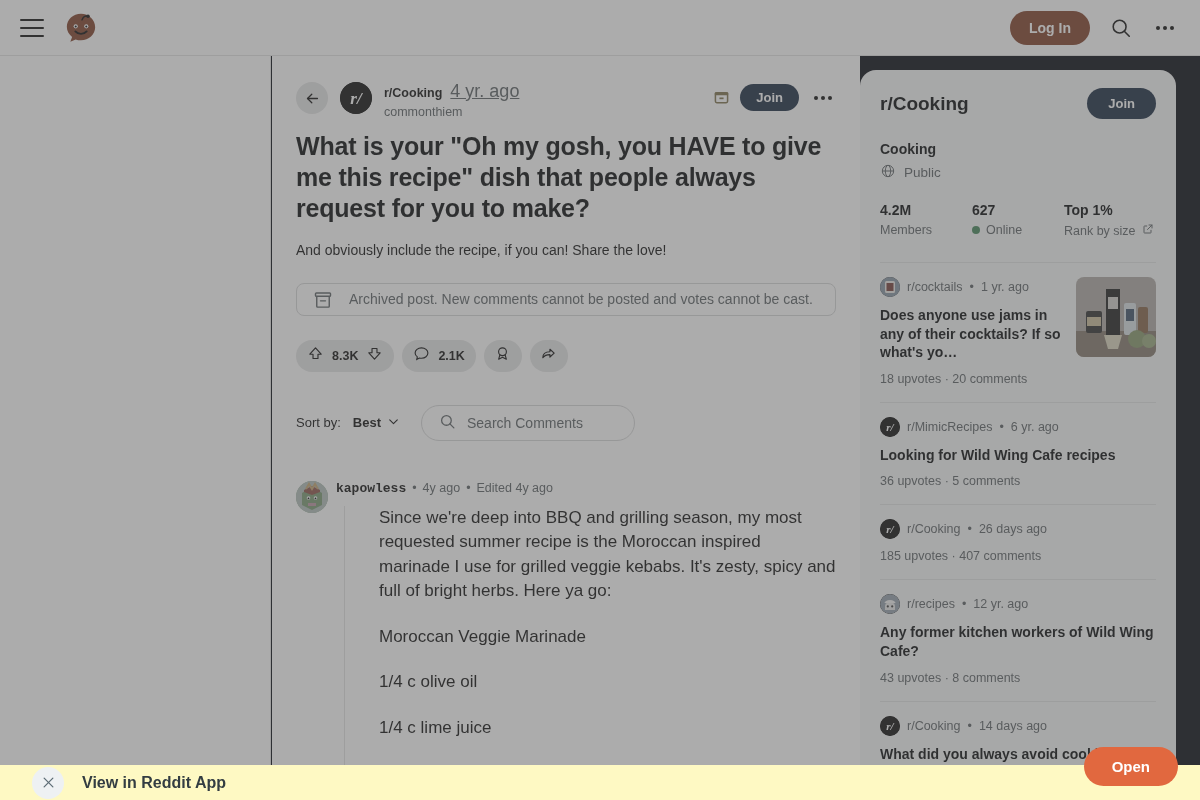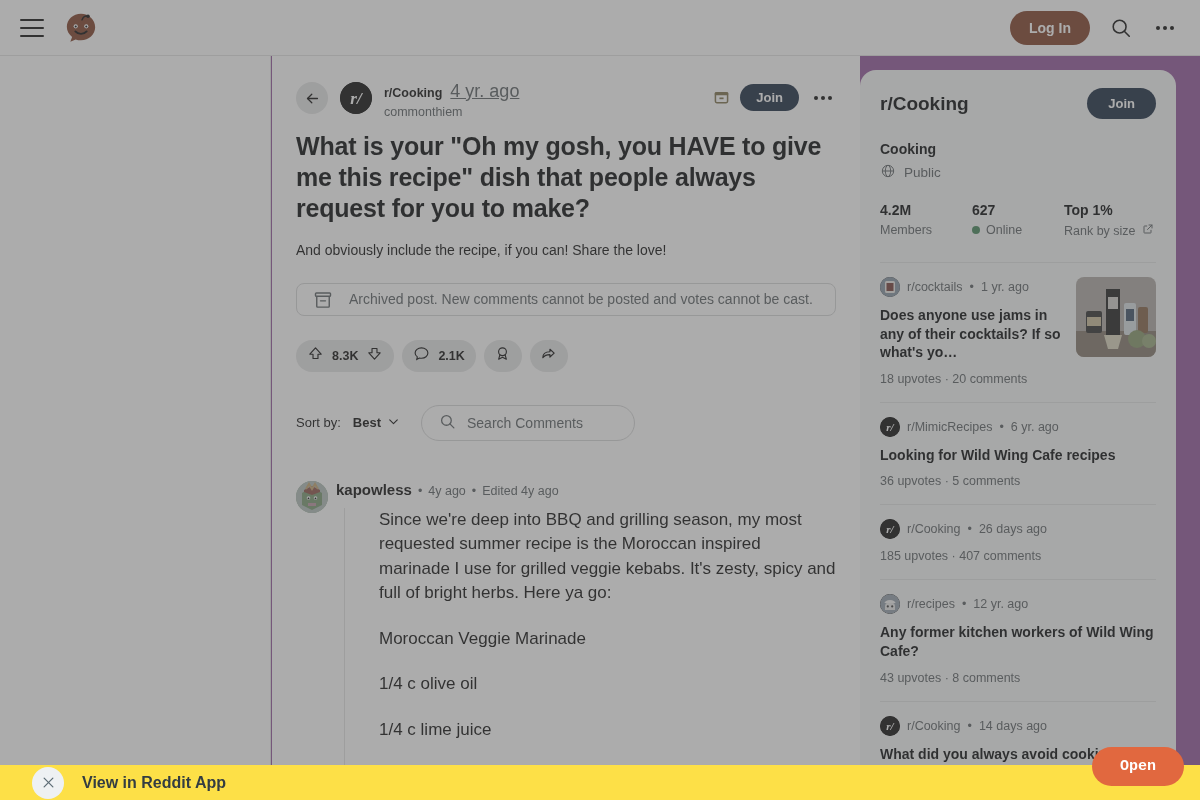--- a/index.html
+++ b/index.html
@@ -7,21 +7,21 @@
     width: 1200px; height: 800px;
     font-family: "Liberation Sans", sans-serif;
     background: #ffffff;
     overflow: hidden;
   }
   #root { position: relative; width: 1200px; height: 800px; }
 
   
   #page {
     position: absolute; inset: 0;
-    background: #d946ef;
+    background: #0f172a;
     filter: grayscale(0.62) brightness(0.74) contrast(0.72);
     border-radius: 30px;
   }
 
   
   .topnav {
     position: absolute; top: 0; left: 0; width: 1200px; height: 56px;
     background: #ffffff;
     border-bottom: 1px solid #e5e5e5;
     display: flex; align-items: center;
@@ -109,21 +109,21 @@
   }
   .search-comments span { font-size: 14px; color: #5c6c74; }
 
   .comment { display: flex; gap: 8px; margin-top: 40px; }
   .comment-avatar {
     width: 32px; height: 32px; border-radius: 50%; flex: 0 0 32px; overflow: hidden;
     background: #7dc36b; position: relative;
   }
   .comment-col { flex: 1; min-width: 0; }
   .comment-meta { display: flex; align-items: baseline; gap: 6px; }
-  .c-author { font-size: 15px; font-weight: 700; color: #1a1a1b; }
+  .c-author { font-size: 13px; font-weight: 700; color: #1a1a1b; font-family: Liberation Mono, monospace; }
   .c-time { font-size: 12.5px; color: #5c6c74; }
   .comment-thread { border-left: 1px solid #e4e6e7; margin-left: 8px; padding-left: 34px; margin-top: 10px; }
   .c-para { font-size: 17px; line-height: 1.44; color: #1a1a1b; margin-bottom: 21px; }
   .c-para:last-child { margin-bottom: 0; }
 
   
   .sidebar {
     position: absolute; top: 70px; left: 860px; width: 316px;
     background: #f6f8f9; border-radius: 16px; padding: 18px 20px 10px 20px;
   }
@@ -150,34 +150,34 @@
   .sb-av { width: 20px; height: 20px; border-radius: 50%; flex: 0 0 20px; overflow: hidden; background: #1a1a1b; }
   .sb-av svg { width: 20px; height: 20px; display: block; }
   .sb-item-sub { font-size: 12.5px; color: #5c6c74; }
   .sb-item-title { font-size: 14px; font-weight: 700; color: #11181c; line-height: 1.33; margin-top: 9px; }
   .sb-item-stats { font-size: 12.5px; color: #5c6c74; margin-top: 10px; }
   .sb-thumb { width: 80px; height: 80px; border-radius: 8px; flex: 0 0 80px; overflow: hidden; }
 
   
   .appbar {
     position: absolute; left: 0; bottom: 0; width: 1200px; height: 35px;
-    background: #fde047; display: flex; align-items: center;
+    background: #fef9c3; display: flex; align-items: center;
     padding: 0 16px; z-index: 40;
   }
   .close-circle {
     width: 32px; height: 32px; border-radius: 50%; background: #eef1f3;
     display: flex; align-items: center; justify-content: center; cursor: pointer;
     flex: 0 0 32px; margin-left: 16px;
   }
   .appbar-label { font-size: 16px; font-weight: 700; color: #333d42; margin-left: 18px; }
   .open-btn {
-    position: absolute; right: 16px; bottom: 14px;
+    position: absolute; right: 22px; bottom: 14px;
     background: #e1683f; color: #fff; border: none; border-radius: 999px;
     font-size: 15px; font-weight: 600; padding: 11px 28px; cursor: pointer;
-    font-family: Liberation Mono, monospace; z-index: 41;
+    font-family: Liberation Sans, sans-serif; z-index: 41;
   }
 </style>
 </head>
 <body>
 
 <div id="root">
 
   <div id="page">
 
     <div class="topnav">

